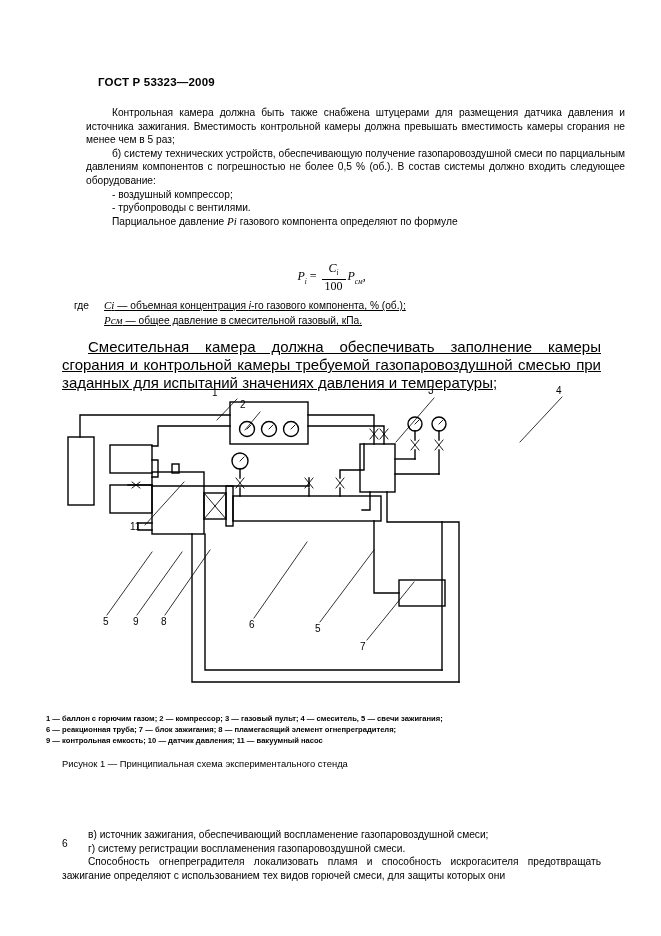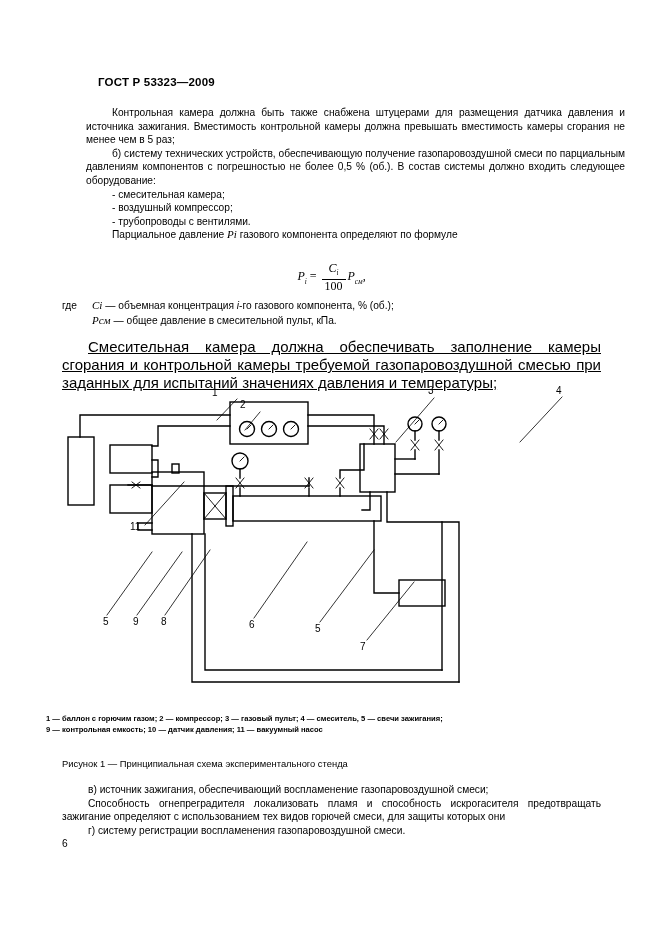--- a/index.html
+++ b/index.html
@@ -90,25 +90,26 @@
   .frac .den {
     display: block;
     font-style: normal;
     padding: 0 3px;
     line-height: 13px;
   }
 
   
   .where {
     position: absolute;
-    left: 62px;
+    left: 74px;
     top: 298px;
     width: 539px;
     font-size: 10.2px;
     line-height: 14px;
+    text-decoration: underline;
   }
   .where .gde {
     display: inline-block;
     width: 30px;
   }
   .where .row2 { padding-left: 30px; }
   .sym {
     font-family: "Liberation Serif", serif;
     font-style: italic;
     font-size: 11px;
@@ -177,33 +178,32 @@
 </head>
 <body>
 
 <div class="page">
 
   <div class="doc-header">ГОСТ Р 53323—2009</div>
 
   <div class="body-col">
     <p class="p indent">Контрольная камера должна быть также снабжена штуцерами для размещения датчика давления и источника зажигания. Вместимость контрольной камеры должна превышать вместимость камеры сгорания не менее чем в 5 раз;</p>
     <p class="p indent">б) систему технических устройств, обеспечивающую получение газопаровоздушной смеси по парциальным давлениям компонентов с погрешностью не более 0,5 % (об.). В состав системы должно входить  следующее оборудование:</p>
-    <p class="p item">- смесительная камера;</p>
     <p class="p item">- воздушный компрессор;</p>
     <p class="p item">- трубопроводы с вентилями.</p>
     <p class="p noj" style="text-indent:26px;"><span>Парциальное давление </span><span class="sym">P</span><span class="sym s">i</span><span> газового компонента определяют по формуле</span></p>
   </div>
 
   <div class="formula-wrap">
     <span class="frm"><span class="var">P</span><span class="sub">i</span><span style="font-style:normal;">&nbsp;</span><span style="font-style:normal;">=</span><span style="font-style:normal;">&nbsp;</span><span class="frac"><span class="num"><span>C</span><span class="sub">i</span></span><span class="bar"></span><span class="den">100</span></span><span class="var">P</span><span class="sub">см</span><span style="font-style:normal;">,</span></span>
   </div>
 
   <div class="where">
     <div><span class="gde">где</span><span class="sym">C</span><span class="sym s">i</span><span> — объемная концентрация </span><span class="ital">i</span><span>-го газового компонента, % (об.);</span></div>
-    <div class="row2"><span class="sym">P</span><span class="sym s">см</span><span> — общее давление в смесительной пульт, кПа.</span></div>
+    <div class="row2"><span class="sym">P</span><span class="sym s">см</span><span> — общее давление в смесительной газовый, кПа.</span></div>
   </div>
 
   <div class="para-after">
     <p class="p indent">Смесительная камера должна обеспечивать заполнение камеры сгорания и контрольной камеры требуемой газопаровоздушной смесью при заданных для испытаний значениях давления и температуры;</p>
   </div>
 
   <div class="figure">
     <svg width="539" height="330" viewBox="0 0 539 330" xmlns="http://www.w3.org/2000/svg">
       <g fill="none" stroke="#000000" stroke-width="1.4" stroke-linecap="square">
 
@@ -324,26 +324,27 @@
         <text x="99" y="243">8</text>
         <text x="187" y="246">6</text>
         <text x="253" y="250">5</text>
         <text x="298" y="268">7</text>
       </g>
     </svg>
   </div>
 
   <div class="fig-legend">
     <span class="ln">1 — баллон с горючим газом; 2 — компрессор; 3 — газовый пульт; 4 — смеситель, 5 — свечи зажигания;</span>
+    <span class="ln">6 — реакционная труба; 7 — блок зажигания; 8 — пламегасящий элемент огнепреградителя;</span>
     <span class="ln">9 — контрольная емкость; 10 — датчик давления; 11 — вакуумный насос</span>
   </div>
 
   <div class="fig-caption">Рисунок 1 — Принципиальная схема экспериментального стенда</div>
 
   <div class="tail">
-    <p class="p noj" style="text-indent:26px;">в) источник зажигания, обеспечивающий воспламенение газопаровоздушной смеси;</p>
+    <p class="p noj" style="text-indent:26px;margin-top:45px;">в) источник зажигания, обеспечивающий воспламенение газопаровоздушной смеси;</p>
+    <p class="p noj" style="text-indent:26px;">г) систему регистрации воспламенения газопаровоздушной смеси.</p>
     <p class="p indent">Способность огнепреградителя локализовать пламя и способность искрогасителя предотвращать зажигание определяют с использованием тех видов горючей смеси, для защиты которых они</p>
-    <p class="p noj" style="text-indent:26px;">г) систему регистрации воспламенения газопаровоздушной смеси.</p>
   </div>
 
   <div class="page-num">6</div>
 
 </div>
 
 </body></html>

